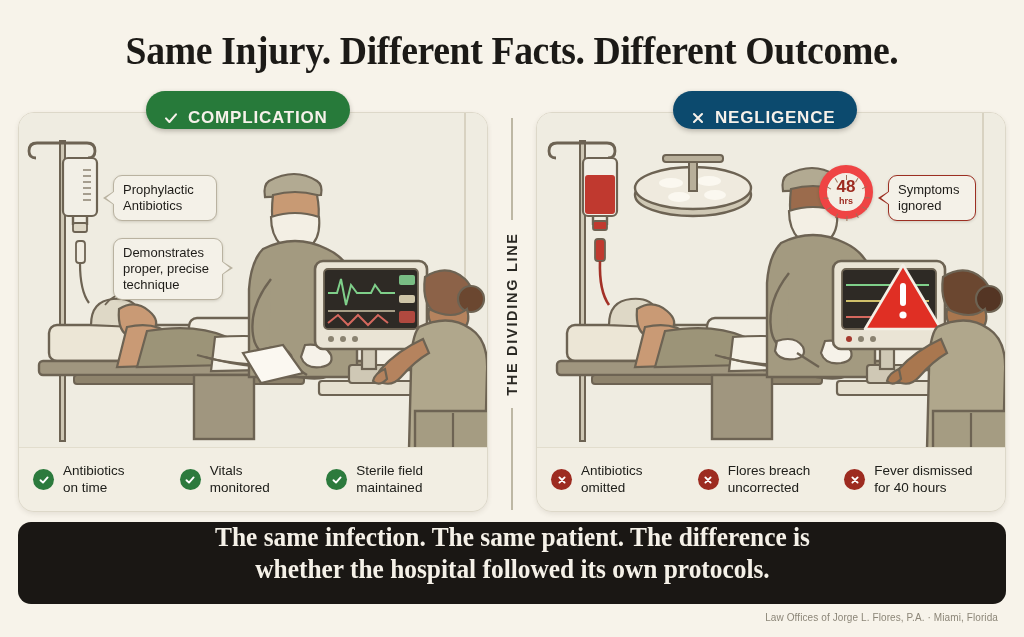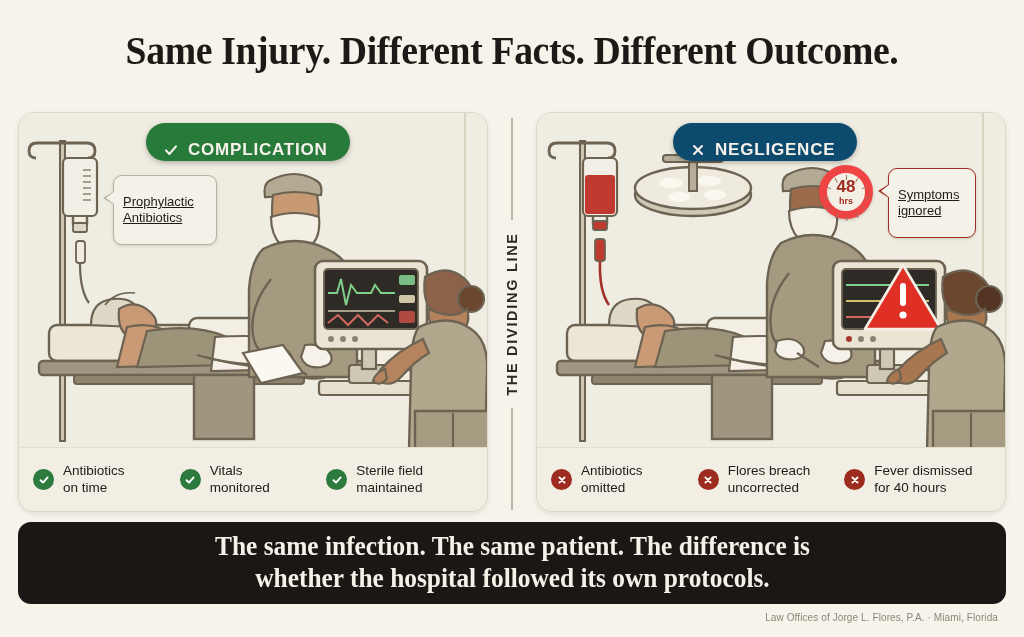--- a/index.html
+++ b/index.html
@@ -46,21 +46,21 @@
     position: absolute;
     top: 0; left: 0; right: 0;
     height: 336px;
     background: #efece1;
     overflow: hidden;
   }
 
   
   .badge {
     position: absolute;
-    top: 123px;
+    top: 91px;
     height: 38px;
     display: flex;
     align-items: center;
     gap: 9px;
     padding: 16px 22px 0 17px;
     border-radius: 19px;
     color: #f6f1ea;
     font-size: 17px;
     font-weight: bold;
     letter-spacing: 0.8px;
@@ -130,21 +130,20 @@
   }
 
   
   .banner {
     position: absolute;
     left: 18px; top: 522px;
     width: 988px; height: 82px;
     background: #1a1714;
     border-radius: 13px;
     display: flex;
-    align-items: center;
     justify-content: center;
     text-align: center;
   }
   .banner-txt {
     font-family: "Liberation Serif", serif;
     font-weight: bold;
     font-size: 27px;
     line-height: 1.18;
     color: #f5f1e8;
     white-space: pre-line;
@@ -158,28 +157,27 @@
     color: #8c8678;
     letter-spacing: .1px;
   }
 
   
   .bubble {
     position: absolute;
     background: #f4f1e8;
     border: 1.6px solid #b9b2a0;
     border-radius: 9px;
-    padding: 18px 9px;
+    padding: 6px 9px;
     font-size: 13px;
     line-height: 1.24;
     color: #1e1c18;
     white-space: pre-line;
     box-shadow: 0 1px 3px rgba(60,50,35,.18);
     z-index: 8;
-    text-decoration: underline;
   }
   .bubble.red { border-color: #9c2f22; }
   .bubble:after, .bubble:before {
     content: "";
     position: absolute;
     border-style: solid;
   }
   .bubble.tail-l:before {
     left: -11px; top: 15px;
     border-width: 7px 11px 7px 0;
@@ -336,20 +334,23 @@
           <path d="M366 256 q-10 4 -12 12 q6 6 14 -2z" fill="#b5835e" stroke="#6d6353" stroke-width="2.2"></path>
           <path d="M396 334 l0 -36 l76 0 l0 36" fill="#a59c82" stroke="#6d6353" stroke-width="2.4"></path>
           <line x1="434" y1="300" x2="434" y2="336" stroke="#6d6353" stroke-width="2.2"></line>
         </g>
       </g>
     </svg>
 
     
     <div class="bubble tail-l" style="left:94px; top:62px; width:104px;">Prophylactic
 Antibiotics</div>
+    <div class="bubble tail-r" style="left:94px; top:125px; width:110px;">Demonstrates
+proper, precise
+technique</div>
   </div>
 
   <div class="checkrow">
     <div class="chk">
       <span class="dot g">
         <svg width="12" height="12" viewBox="0 0 12 12">
             <path d="M2.5 6.2 L5 8.6 L9.6 3.4" fill="none" stroke="#fff" stroke-width="1.9" stroke-linecap="round" stroke-linejoin="round"></path>
           </svg>
       </span>
       <span class="chk-txt">Antibiotics
@@ -489,21 +490,21 @@
       <span class="tick" style="transform: rotate(180deg);"></span>
       <span class="tick" style="transform: rotate(210deg);"></span>
       <span class="tick" style="transform: rotate(240deg);"></span>
       <span class="tick" style="transform: rotate(270deg);"></span>
       <span class="tick" style="transform: rotate(300deg);"></span>
       <span class="tick" style="transform: rotate(330deg);"></span>
       <span class="n">48</span>
       <span class="u">hrs</span>
     </div>
 
-    <div class="bubble red tail-l" style="left:351px; top:55px; width:88px;">Symptoms
+    <div class="bubble red tail-l" style="left:351px; top:62px; width:88px;">Symptoms
 ignored</div>
   </div>
 
   <div class="checkrow">
     <div class="chk">
       <span class="dot r">
         <svg width="12" height="12" viewBox="0 0 12 12">
             <path d="M3.4 3.4 L8.6 8.6 M8.6 3.4 L3.4 8.6" fill="none" stroke="#fff" stroke-width="1.9" stroke-linecap="round"></path>
           </svg>
       </span>

